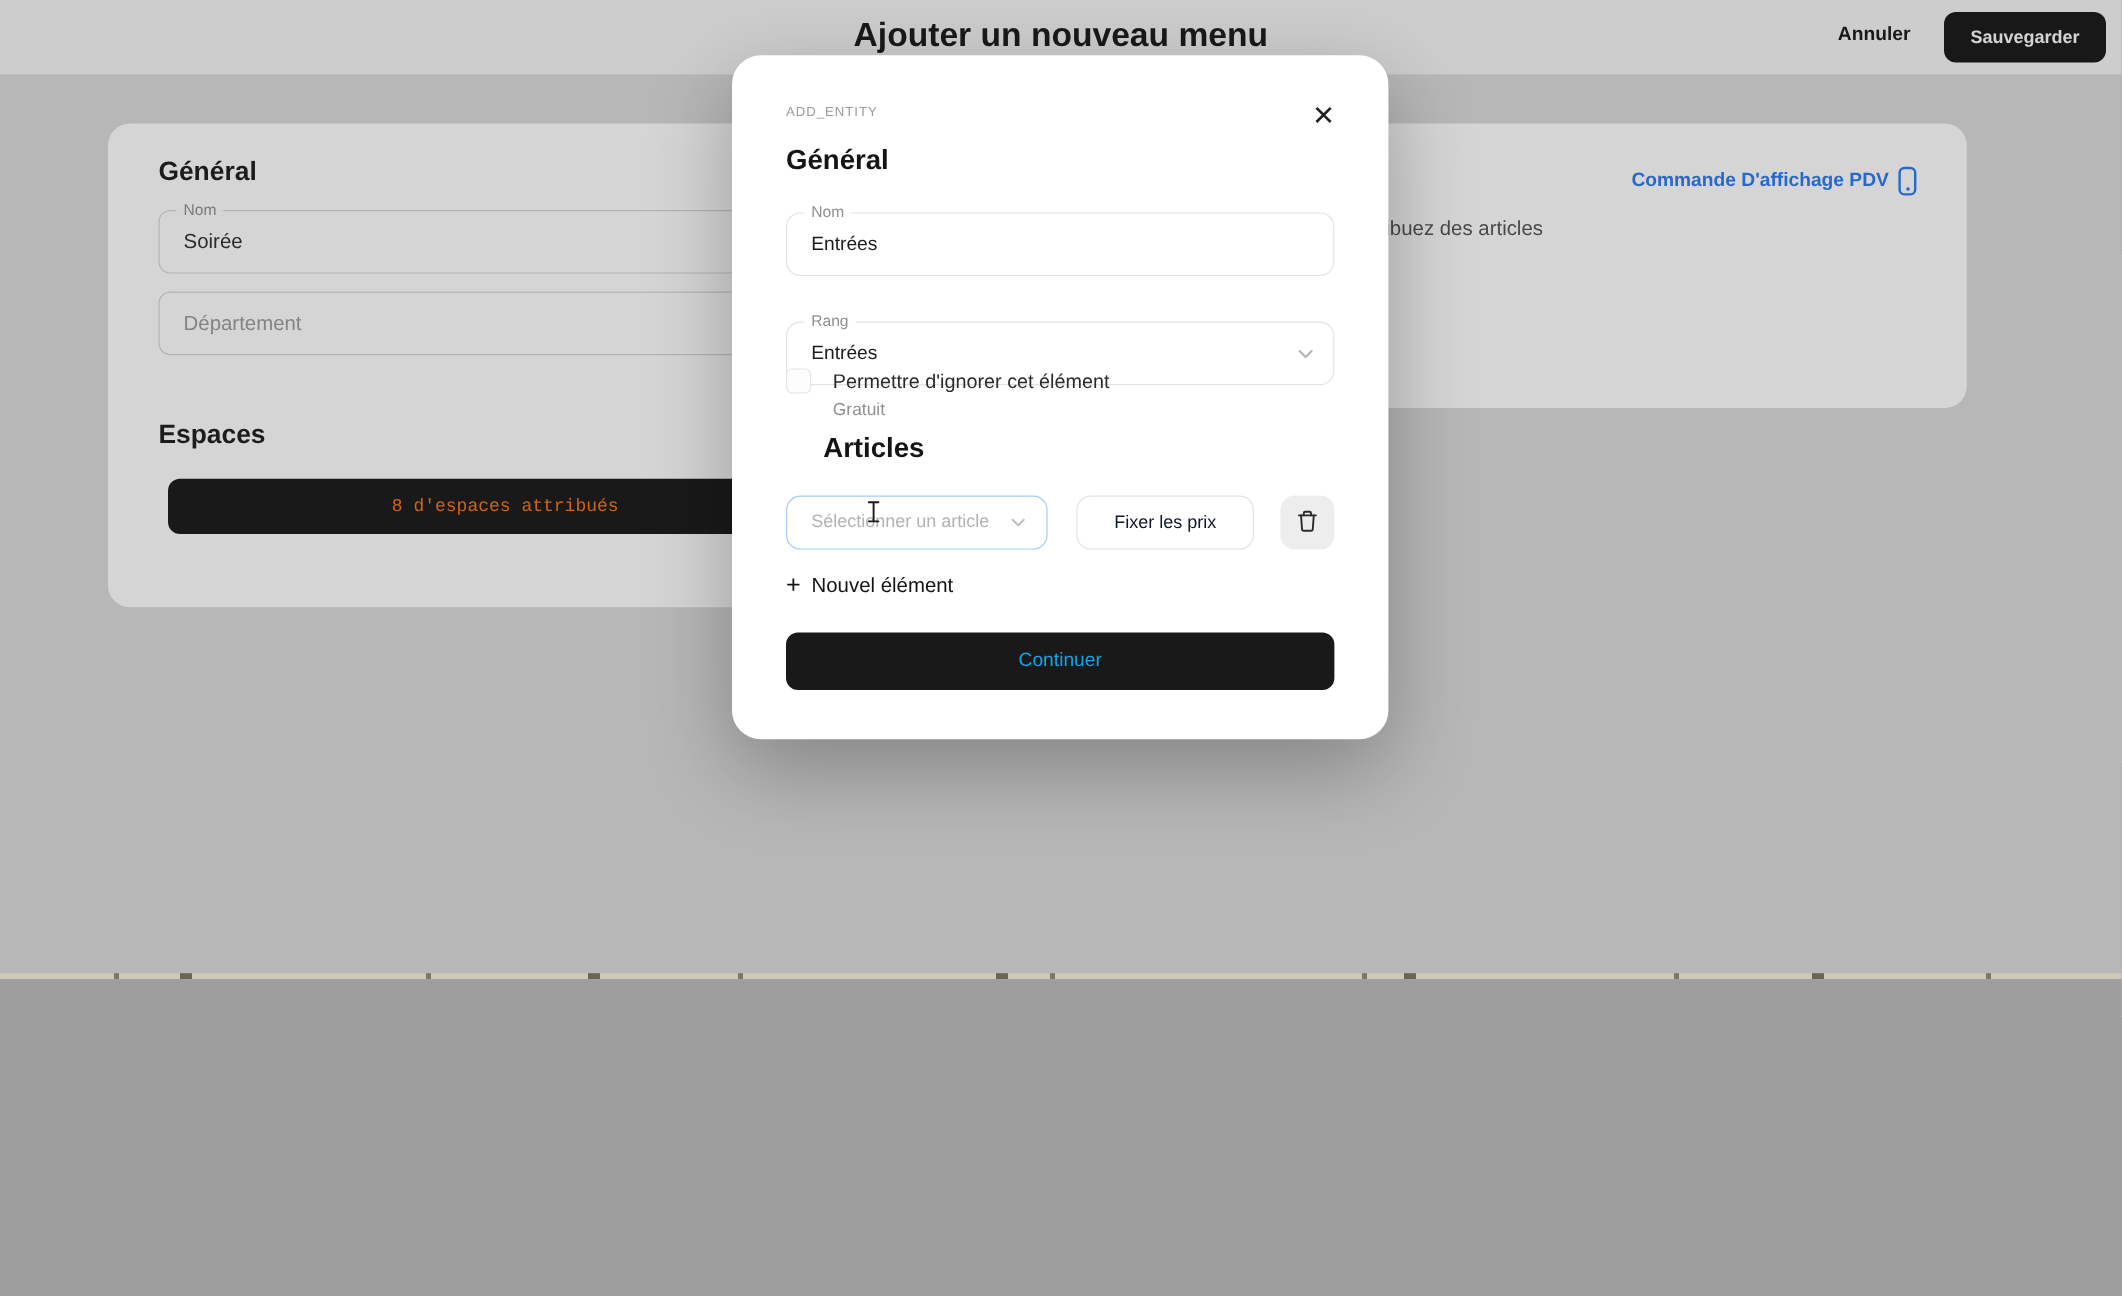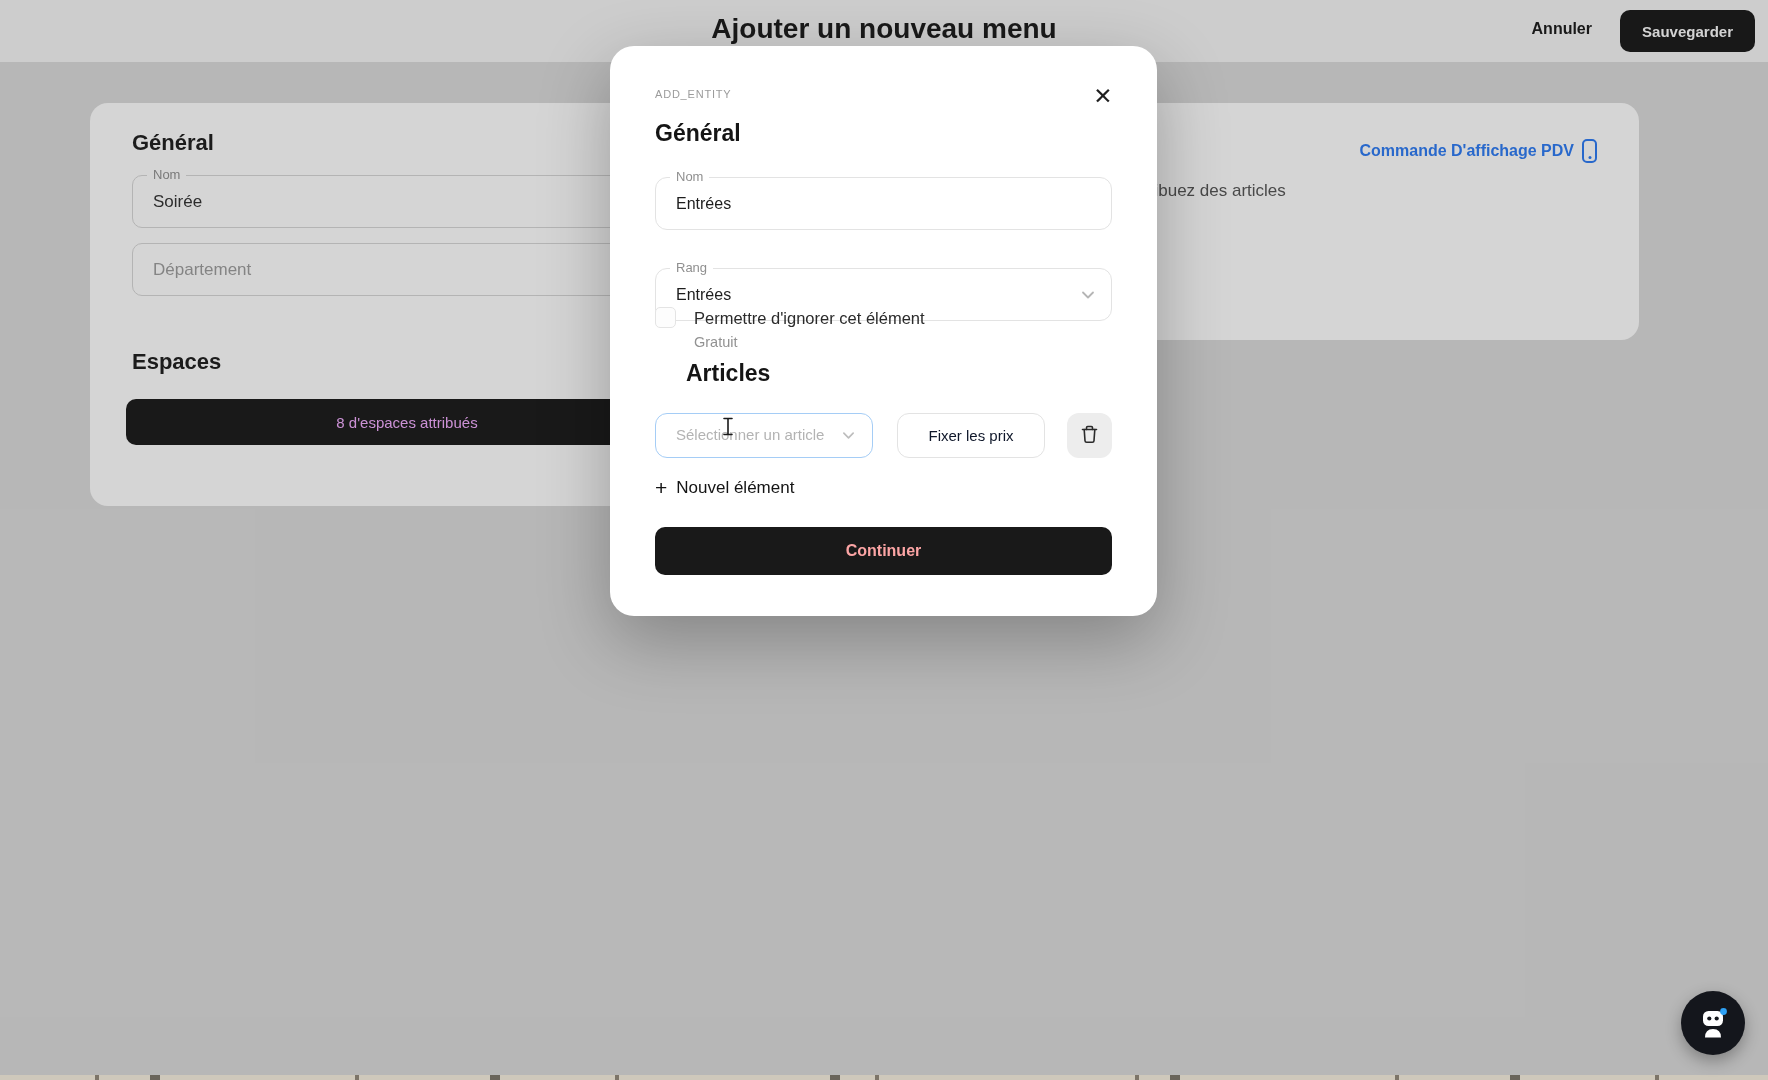--- a/index.html
+++ b/index.html
@@ -1,17 +1,17 @@
 <!DOCTYPE html>
 <html><head>
 <meta charset="utf-8">
 <style>
   html,body{margin:0;padding:0;background:#9e9e9e;}
   *{box-sizing:border-box;font-family:"Liberation Sans",sans-serif;}
-  .stage{position:relative;width:1768px;height:1080px;overflow:hidden;background:#d8d8d8;}
+  .stage{position:relative;width:1768px;height:816px;overflow:hidden;background:#d8d8d8;}
 
   
   .topbar{position:absolute;left:0;top:0;width:1768px;height:62px;background:#f2f2f2;z-index:1;}
   .page-title{position:absolute;left:50%;top:13px;transform:translateX(-50%);
     font-size:28px;font-weight:600;color:#1c1c1c;white-space:nowrap;}
   .cancel-btn{position:absolute;right:176px;top:20px;font-size:16px;font-weight:700;color:#1c1c1c;
     background:none;border:none;cursor:pointer;padding:0;text-align:right;}
   .save-btn{position:absolute;right:13px;top:10px;height:42px;padding:0 22px;border:none;border-radius:10px;
     background:#1b1b1b;color:#fafafa;font-size:15px;font-weight:600;cursor:pointer;}
 
@@ -24,22 +24,22 @@
   .bg-heading-espaces{left:42px;top:246px;}
 
   .field{position:absolute;border:1px solid #d4d4d4;border-radius:10px;background:transparent;}
   .bg-field-nom{left:42px;top:72px;width:562px;height:53px;}
   .bg-field-dept{left:42px;top:140px;width:562px;height:53px;}
   .float-label{position:absolute;top:-9px;left:14px;padding:0 6px;background:#fcfcfc;
     font-size:13px;color:#8f8f8f;line-height:16px;}
   .field-value{position:absolute;left:20px;top:0;line-height:51px;font-size:17px;color:#333;}
   .field-placeholder{position:absolute;left:20px;top:0;line-height:51px;font-size:17px;color:#9b9b9b;}
 
-  .espaces-btn{position:absolute;left:36px;top:296px;width:562px;height:46px;border:none;border-radius:10px;
-    background:#1c1c1c;color:#f0abfc;font-size:15px;cursor:pointer;}
+  .espaces-btn{position:absolute;left:50px;top:296px;width:562px;height:46px;border:none;border-radius:10px;
+    background:#1c1c1c;color:#f97316;font-size:15px;cursor:pointer;font-family:Liberation Mono, monospace;}
 
   .pdv-link{position:absolute;right:42px;top:36px;display:flex;align-items:center;gap:8px;
     color:#2e7af0;font-size:16px;font-weight:600;cursor:pointer;white-space:nowrap;}
   .phone-icon{width:15px;height:24px;border:2px solid #2e7af0;border-radius:5px;position:relative;flex:none;}
   .phone-icon::after{content:"";position:absolute;left:50%;bottom:2px;transform:translateX(-50%);
     width:3px;height:3px;border-radius:50%;background:#2e7af0;}
   .assign-text{position:absolute;left:42px;top:78px;font-size:17px;color:#555;white-space:nowrap;}
 
   
   .bottom-strip{position:absolute;left:0;bottom:0;width:1768px;height:5px;background:#f3ecdd;z-index:2;}
@@ -84,21 +84,21 @@
     border:1px solid #e3e3e3;border-radius:12px;font-size:15px;color:#0f172a;cursor:pointer;}
   .trash-btn{position:absolute;left:412px;top:0;width:45px;height:45px;background:#ededed;border:none;
     border-radius:12px;cursor:pointer;display:flex;align-items:center;justify-content:center;}
 
   .new-item{position:absolute;left:45px;top:432px;display:flex;align-items:center;gap:9px;
     background:none;border:none;padding:0;cursor:pointer;}
   .plus-glyph{font-size:21px;font-weight:400;color:#141414;line-height:20px;}
   .new-item-label{font-size:17px;color:#141414;font-weight:500;}
 
   .continue-btn{position:absolute;left:45px;top:481px;width:457px;height:48px;border:none;border-radius:10px;
-    background:#191919;color:#fca5a5;font-size:16px;font-weight:700;cursor:pointer;}
+    background:#191919;color:#0ea5e9;font-size:16px;font-weight:400;cursor:pointer;}
 
   
   .text-cursor{position:absolute;left:112px;top:371px;width:12px;height:19px;z-index:25;pointer-events:none;}
 
   
   .chat-fab{position:absolute;left:1681px;top:991px;width:64px;height:64px;border-radius:50%;
     background:#14161c;z-index:30;border:none;cursor:pointer;display:flex;align-items:center;justify-content:center;
     box-shadow:0 6px 16px rgba(0,0,0,.3);}
 </style>
 </head>

